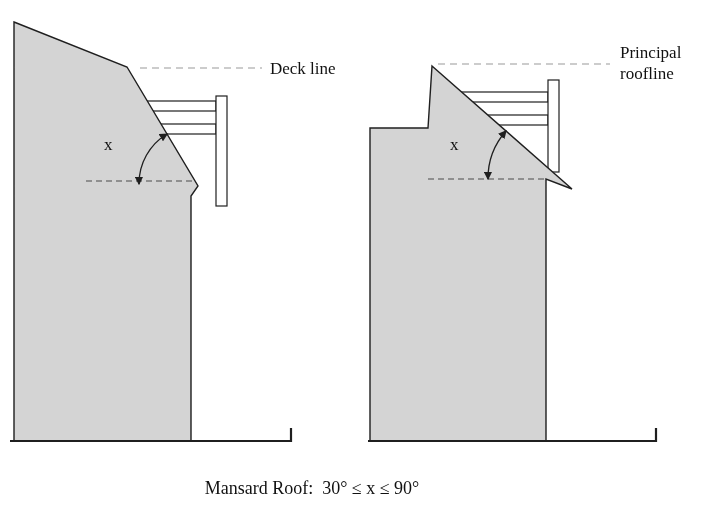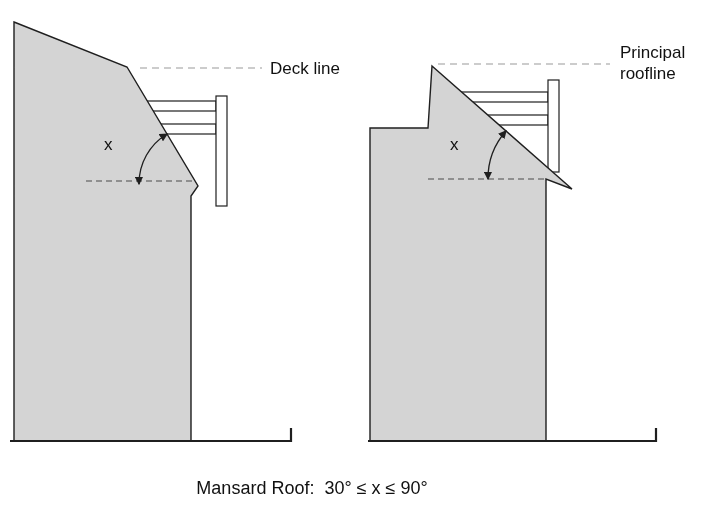--- a/index.html
+++ b/index.html
@@ -1,20 +1,20 @@
 <!DOCTYPE html>
 <html><head>
 <meta charset="utf-8">
 <style>
   html,body{margin:0;padding:0;background:#ffffff;}
   .canvas{
     position:relative;
     width:709px;height:524px;
     background:#ffffff;
-    font-family:Liberation Sans, sans-serif;
+    font-family:Liberation Serif, serif;
     overflow:hidden;
   }
   svg{display:block;}
   .building{stroke:#1f1f1f;stroke-width:1.4;stroke-linejoin:miter;}
   .fixture{fill:#ffffff;stroke:#1f1f1f;stroke-width:1.2;}
   .leader{fill:none;stroke-width:1.2;stroke-dasharray:7 5;}
   .baseline{fill:none;stroke-width:1.2;stroke-dasharray:6 4;}
   .arc{fill:none;stroke:#1f1f1f;stroke-width:1.3;}
   .ground{fill:none;stroke:#1f1f1f;stroke-width:2.2;}
   .label{font-size:17px;fill:#111111;}

